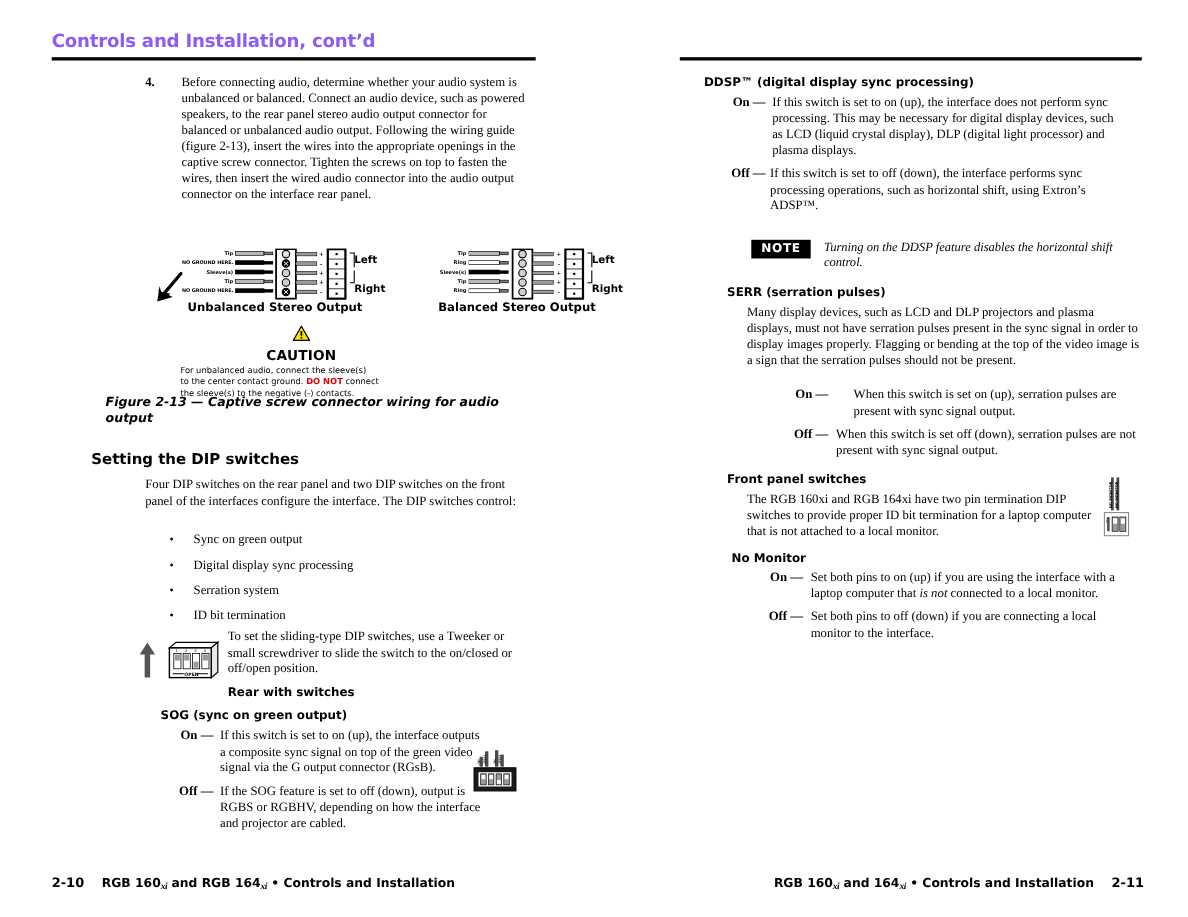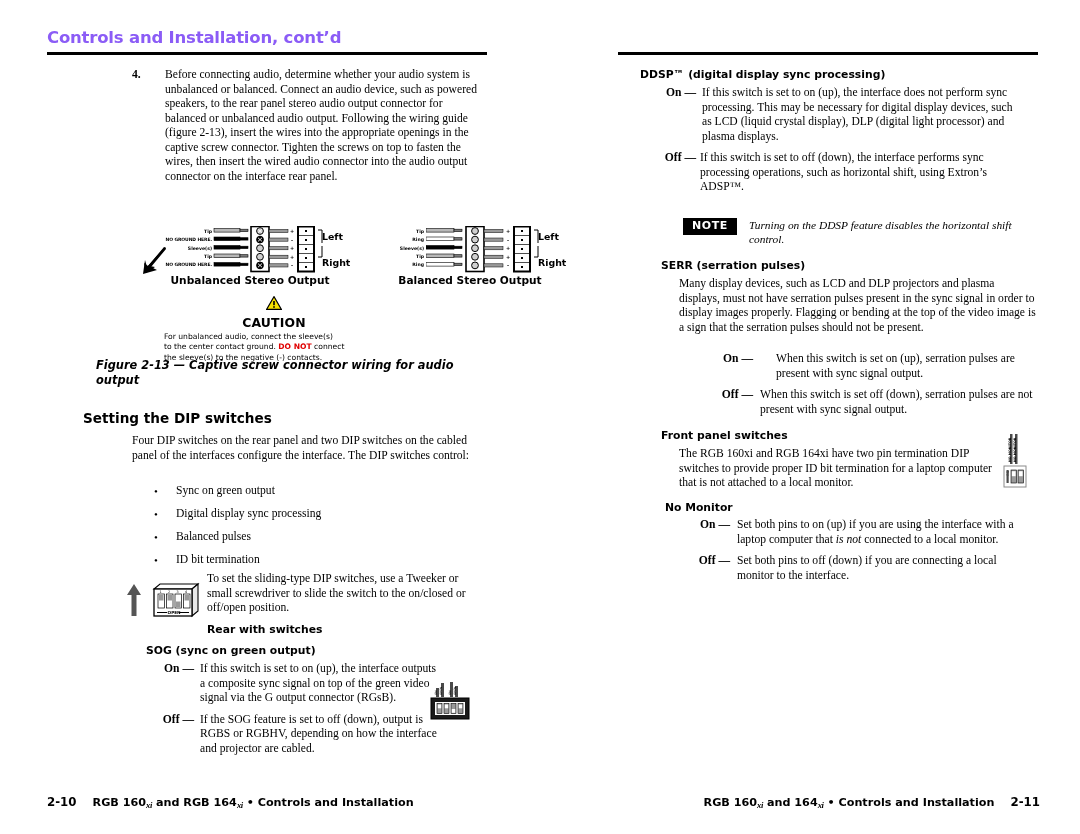--- a/index.html
+++ b/index.html
@@ -358,26 +358,26 @@
       <span>For unbalanced audio, connect the sleeve(s)</span><br>
       <span>to the center contact ground. </span><span class="donot">DO NOT</span><span> connect</span><br>
       <span>the sleeve(s) to the negative (-) contacts.</span>
     </div>
   </div>
 
   <div class="fig-caption">Figure 2-13 — Captive screw connector wiring for audio output</div>
 
   <div class="section-head" style="left:83px; top:410px;">Setting the DIP switches</div>
 
-  <div class="body-text" style="position:absolute; left:132px; top:434px; width:345px;">Four DIP switches on the rear panel and two DIP switches on the cabled panel of the interfaces configure the interface.  The DIP switches control:</div>
+  <div class="body-text" style="position:absolute; left:132px; top:434px; width:345px;">Four DIP switches on the rear panel and two DIP switches on the front panel of the interfaces configure the interface.  The DIP switches control:</div>
 
   <ul class="bullets" style="position:absolute; left:132px; top:484px; width:320px;">
     <li>Sync on green output</li>
     <li>Digital display sync processing</li>
-    <li>Balanced pulses</li>
+    <li>Serration system</li>
     <li>ID bit termination</li>
   </ul>
 
   <svg style="position:absolute; left:126px; top:583px;" width="16" height="34" viewBox="0 0 16 34">
     <path d="M8 1 L15 12 L10.5 12 L10.5 33 L5.5 33 L5.5 12 L1 12 Z" fill="#555"></path>
   </svg>
 
   <svg style="position:absolute; left:148px; top:580px;" width="52" height="40" viewBox="0 0 52 40">
     <path d="M6 9 L44 9 L50 4 L12 4 Z" fill="#fff" stroke="#000" stroke-width="1.1"></path>
     <path d="M44 9 L50 4 L50 31 L44 36 Z" fill="#e8e8e8" stroke="#000" stroke-width="1.1"></path>

